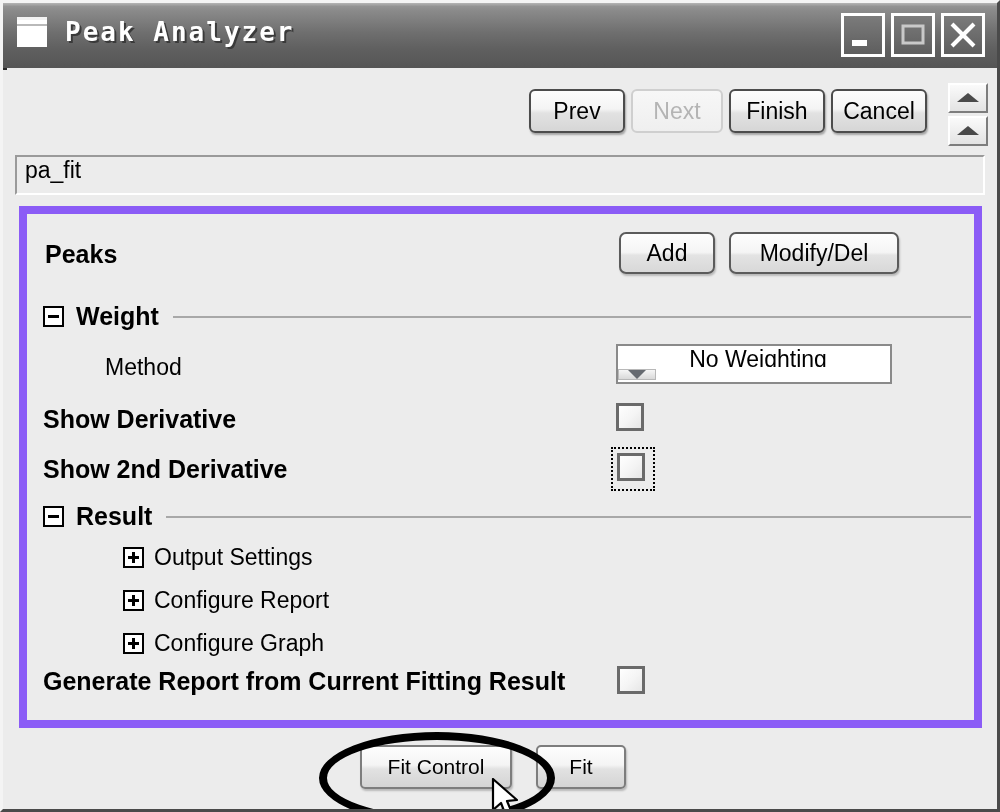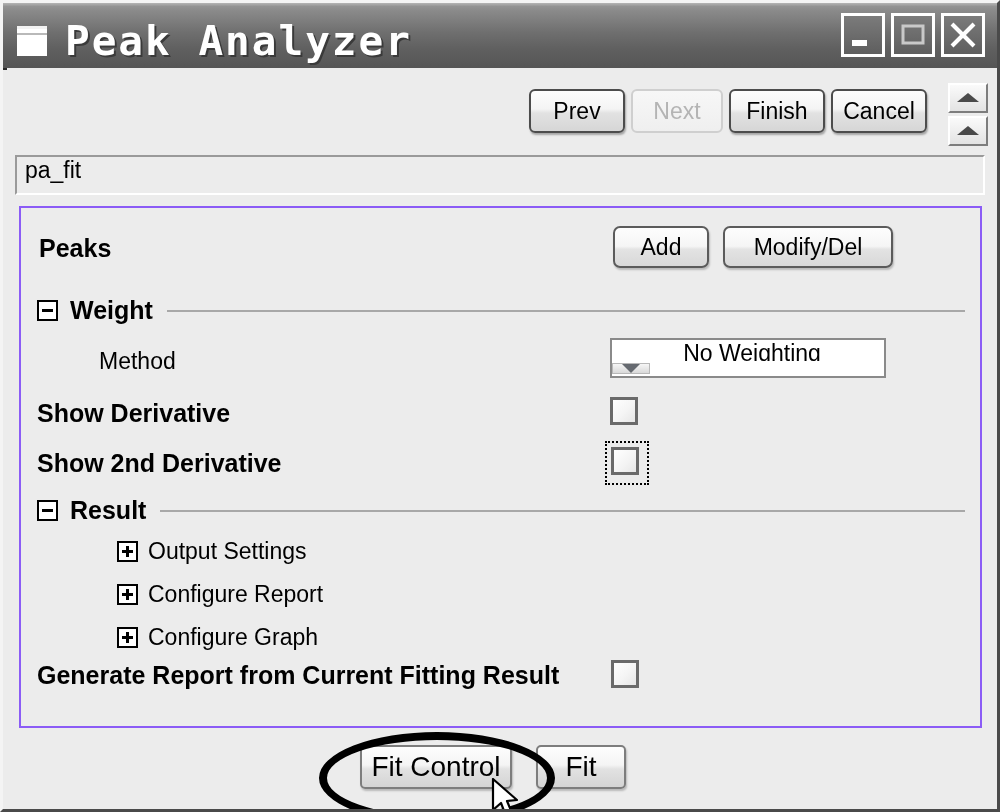--- a/index.html
+++ b/index.html
@@ -52,21 +52,21 @@
   }
   #app-icon::before {
     content:"";
     position:absolute; left:0; top:4px; right:0; height:2px;
     background:#b9b9b9;
   }
   #window-title {
     color: #ffffff;
     font-family: "DejaVu Sans Mono", "Liberation Mono", monospace;
     font-weight: bold;
-    font-size: 41px;
+    font-size: 26px;
     letter-spacing: 2px;
     text-shadow: 2px 2px 0 #3a3a3a;
     white-space: nowrap;
     text-align: right;
   }
   .win-btns {
     position: absolute;
     right: 12px; top: 10px;
     display: flex;
     gap: 6px;
@@ -165,21 +165,21 @@
   }
 
   
   #content-panel {
     position: absolute;
     left: 16px; top: 203px;
     width: 963px;
     height: 522px;
     box-sizing: border-box;
     background: #ececec;
-    border: 2px solid #8b5cf6;
+    border: 8px solid #8b5cf6;
   }
 
   .row-peaks {
     position: absolute;
     left: 18px; top: 26px;
   }
   .bold-label {
     font-size: 25px;
     font-weight: bold;
     color: #000000;
@@ -345,21 +345,21 @@
     background: #ececec;
   }
   .bottom-btn {
     position: absolute;
     top: 11px;
     height: 44px;
     box-sizing: border-box;
     background: linear-gradient(to bottom, #fdfdfd 0%, #f4f4f4 45%, #e2e2e2 55%, #d4d4d4 100%);
     border: 2px solid #7d7d7d;
     border-radius: 5px;
-    font-size: 28px;
+    font-size: 21px;
     color: #000000;
     display: flex;
     align-items: center;
     justify-content: center;
     cursor: default;
     box-shadow: 1px 2px 2px rgba(0,0,0,0.22);
     text-align: right;
   }
   #btn-fit-control { left: 357px; width: 152px; }
   #btn-fit         { left: 533px; width: 90px; }

